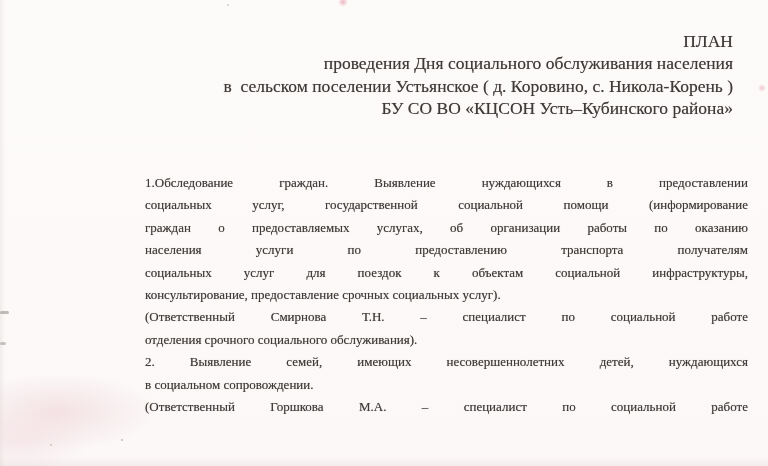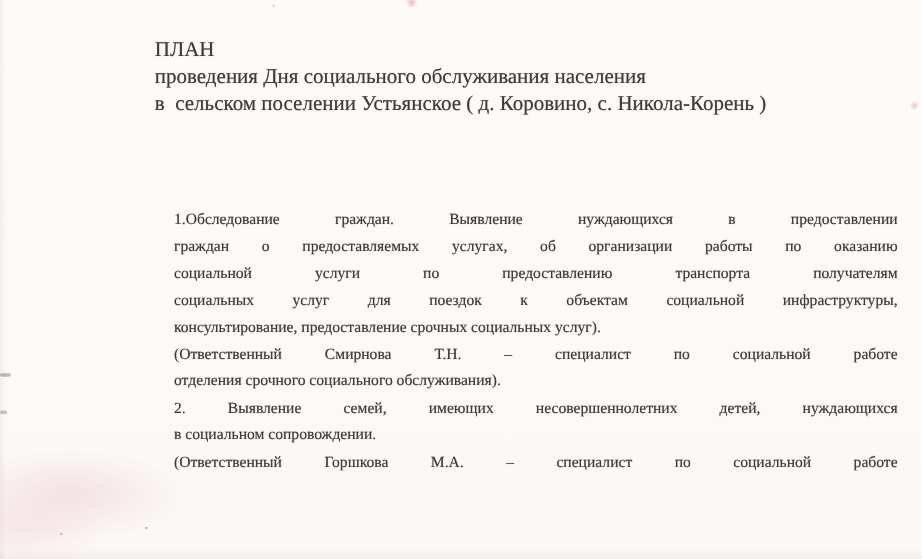--- a/index.html
+++ b/index.html
@@ -22,21 +22,21 @@
       linear-gradient(#fdfbfa, #fbf8f7);
     font-family: "Liberation Serif", "DejaVu Serif", serif;
     color: var(--ink);
     overflow: hidden;
   }
   .doc-header {
     position: absolute;
     top: 30px;
     left: 129px;
     width: 604px;
-    text-align: left;
+    text-align: right;
     font-size: 17.5px;
     line-height: 22.4px;
   }
   .doc-header .line {
     white-space: pre-wrap;
     text-shadow: 0 0 0.7px rgba(95,85,80,0.65);
   }
   .doc-body {
     position: absolute;
     top: 172px;
@@ -68,26 +68,28 @@
   <div class="mark dash1"></div>
   <div class="mark dash2"></div>
   <div class="mark speck1"></div>
   <div class="mark speck2"></div>
   <div class="mark speck3"></div>
 
   <div class="doc-header">
     <div class="line">ПЛАН</div>
     <div class="line">проведения Дня социального обслуживания населения</div>
     <div class="line">в  сельском поселении Устьянское ( д. Коровино, с. Никола-Корень )</div>
+    <div class="line">БУ СО ВО «КЦСОН Усть–Кубинского района»</div>
   </div>
 
   <div class="doc-body">
     <div class="line j">1.Обследование граждан. Выявление нуждающихся в предоставлении</div>
+    <div class="line j">социальных услуг, государственной социальной помощи (информирование</div>
     <div class="line j">граждан о предоставляемых услугах, об организации работы по оказанию</div>
-    <div class="line j">социальной услуги по предоставлению транспорта получателям</div>
+    <div class="line j">населения услуги по предоставлению транспорта получателям</div>
     <div class="line j">социальных услуг для поездок к объектам социальной инфраструктуры,</div>
     <div class="line">консультирование, предоставление срочных социальных услуг).</div>
     <div class="line j">(Ответственный Смирнова Т.Н. – специалист по социальной работе</div>
     <div class="line">отделения срочного социального обслуживания).</div>
     <div class="line j">2. Выявление семей, имеющих несовершеннолетних детей, нуждающихся</div>
     <div class="line">в социальном сопровождении.</div>
     <div class="line j">(Ответственный  Горшкова М.А. – специалист по социальной работе</div>
   </div>
 
 </div>

